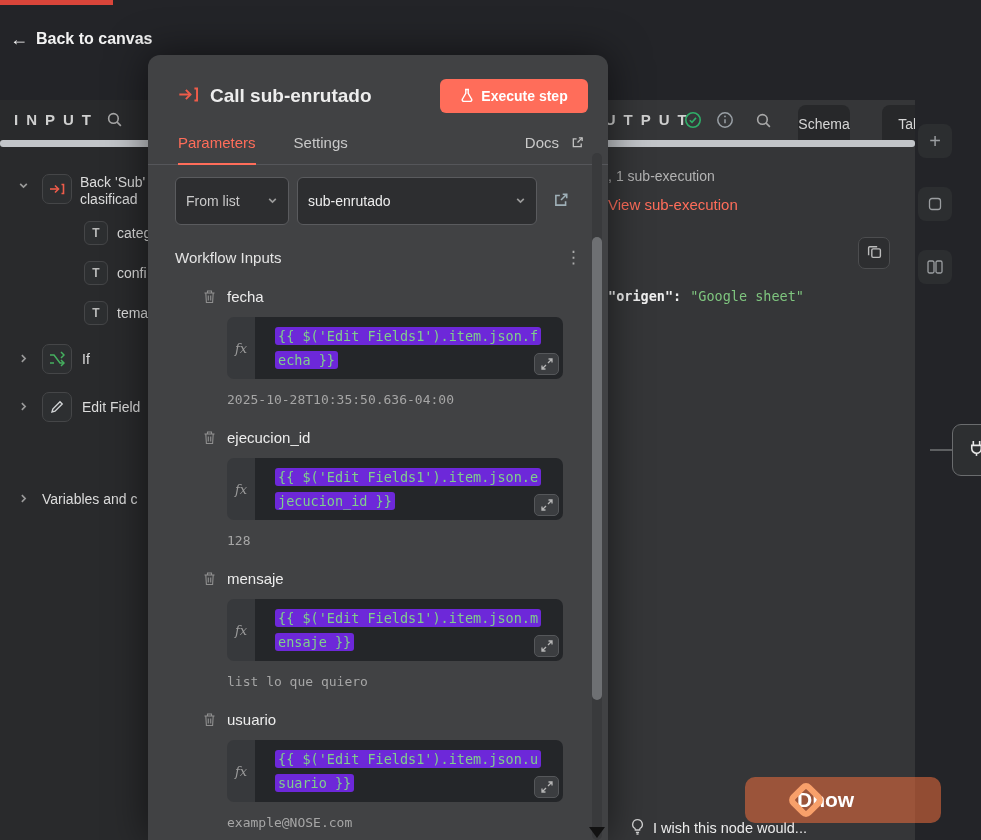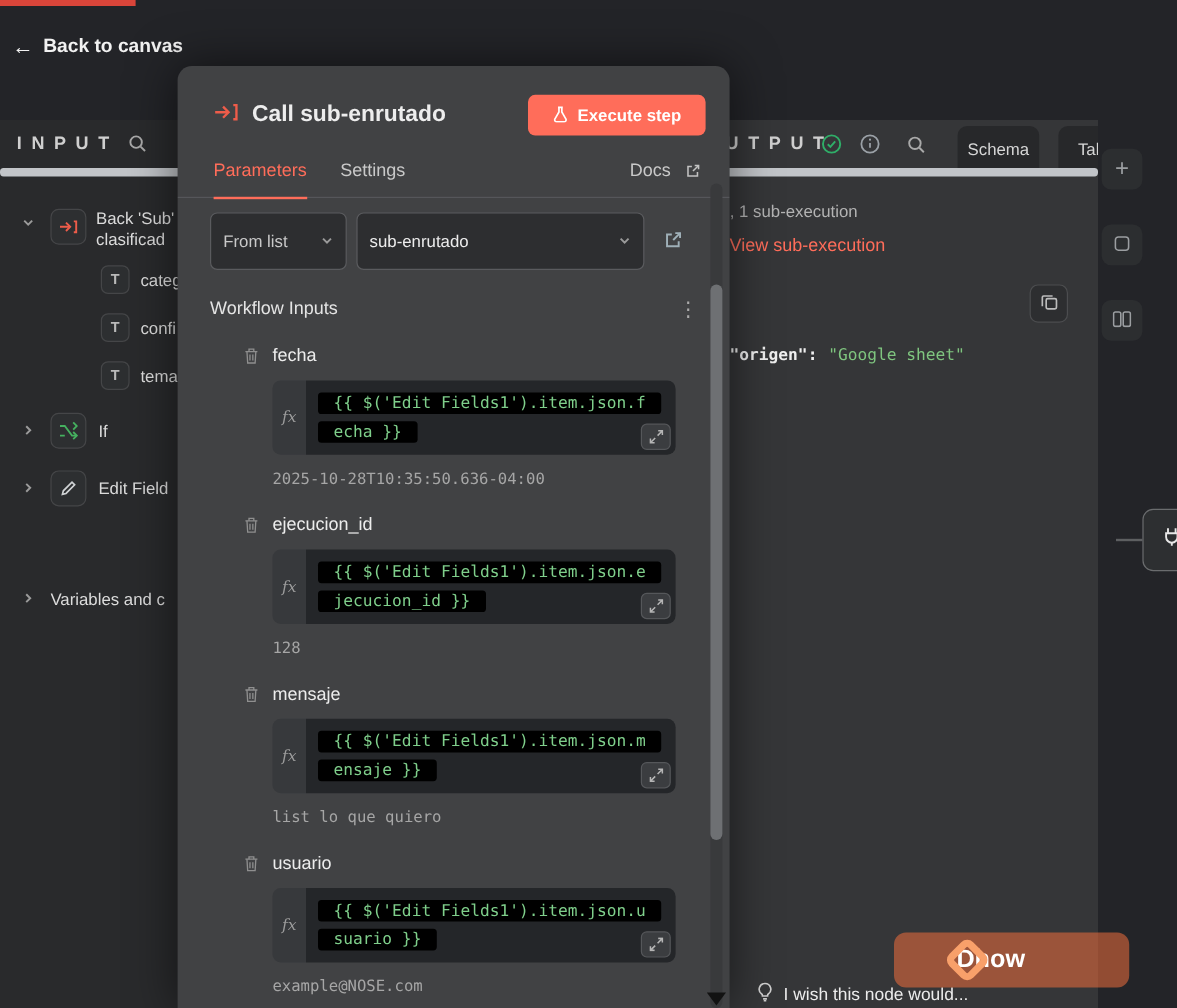--- a/index.html
+++ b/index.html
@@ -48,21 +48,21 @@
   
   .watermark { position:absolute; left:745px; top:777px; width:196px; height:46px; background:rgba(238,110,60,0.55); border-radius:10px; display:flex; align-items:center; gap:10px; padding-left:52px; z-index:4; }
   .wm-diamond { position:absolute; left:36px; top:-2px; }
   .wm-text { color:#ffffff; font-size:21px; font-weight:bold; }
 
   
   .modal { position:absolute; left:148px; top:55px; width:460px; height:785px; background:#414244; border-radius:12px 12px 0 0; box-shadow:0 0 40px rgba(0,0,0,.55); z-index:5; overflow:hidden; }
   .modal-header { display:flex; align-items:center; gap:11px; padding:24px 20px 0 30px; }
   .modal-title { flex:1; font-size:19px; font-weight:bold; color:#ededed; }
   .exec-btn { width:148px; height:34px; background:#ff6d5a; border:none; border-radius:6px; color:#fff; font-size:14px; font-weight:bold; display:flex; align-items:center; justify-content:center; gap:7px; cursor:pointer; font-family:"Liberation Sans",sans-serif; }
-  .tabs { display:flex; align-items:center; gap:28px; padding:0 24px 0 30px; height:44px; margin-top:8px; border-bottom:1px solid #55565a; }
+  .tabs { display:flex; align-items:flex-end; gap:38px; padding:0 24px 0 30px; height:44px; margin-top:8px; border-bottom:1px solid #55565a; }
   .tab { font-size:15px; color:#c9c9c9; cursor:pointer; height:44px; display:flex; align-items:center; position:relative; }
   .tab.active { color:#ff6d5a; }
   .tab.active::after { content:""; position:absolute; left:0; right:0; bottom:-1px; height:2px; background:#ff6d5a; }
   .tab-spacer { flex:1; }
   .tab-docs { gap:6px; }
 
   .modal-body { position:relative; height:687px; }
   .selects-row { display:flex; align-items:center; gap:8px; margin:12px 0 0 27px; }
   .select { height:48px; background:#2d2e30; border:1px solid #5a5b5e; border-radius:6px; display:flex; align-items:center; padding:0 10px; color:#c9c9c9; font-size:14px; cursor:pointer; }
   .select .sel-val { flex:1; }
@@ -75,21 +75,21 @@
   .kebab { color:#ababab; font-size:17px; cursor:pointer; line-height:1; }
 
   .param { margin-top:22px; padding-left:79px; position:relative; }
   .param:first-of-type { margin-top:24px; }
   .trash { position:absolute; left:55px; top:1px; background:none; border:none; cursor:pointer; }
   .param-name { font-size:15px; color:#ececec; margin-bottom:12px; }
   .expr-box { width:336px; height:62px; display:flex; position:relative; }
   .fx { width:28px; background:#37393c; border-radius:7px 0 0 7px; display:flex; align-items:center; justify-content:center; color:#9b9b9b; font-size:13px; font-style:italic; font-family:"DejaVu Serif",serif; }
   .code { flex:1; background:#242629; border-radius:0 7px 7px 0; padding:7px 0 0 10px; font-family:"DejaVu Sans Mono",monospace; font-size:13.5px; line-height:24px; }
   .code .line { display:block; }
-  .hl { background:#000000; color:#7fcf8b; padding:1px 13px; border-radius:3px; }
+  .hl { background:#6d28d9; color:#7fcf8b; padding:1px 3px; border-radius:3px;margin-left:10px; }
   .expand-btn { position:absolute; right:4px; bottom:4px; width:25px; height:22px; background:#3b3d40; border:1px solid #55575a; border-radius:5px; display:flex; align-items:center; justify-content:center; cursor:pointer; }
   .result { margin-top:13px; font-family:"DejaVu Sans Mono",monospace; font-size:13px; color:#a6a6a6; }
 
   
   .vtrack { position:absolute; right:6px; top:98px; width:10px; height:687px; background:#393a3c; border-radius:5px; z-index:6; }
   .vthumb { position:absolute; left:0; top:84px; width:10px; height:463px; background:#6e7073; border-radius:5px; cursor:grab; }
   .vdown { position:absolute; right:3px; bottom:2px; width:0; height:0; border-left:8px solid transparent; border-right:8px solid transparent; border-top:11px solid #121212; z-index:7; }
 </style>
 </head>
 <body>
@@ -188,21 +188,21 @@
           <path d="M9 8.2v4"></path>
           <circle cx="9" cy="5.4" r="0.9" fill="#9aa0a6" stroke="none"></circle>
         </svg>
     </span>
     <span class="out-icon" style="left:195px; top:12px;">
       <svg width="17" height="17" viewBox="0 0 16 16" fill="none" stroke="#a9a9a9" stroke-width="1.5">
           <circle cx="7" cy="7" r="4.5"></circle>
           <path d="M10.5 10.5L14 14"></path>
         </svg>
     </span>
-    <div class="out-tab" style="left:238px; width:68px;">
+    <div class="out-tab" style="left:238px; width:52px;">
         <span>Schema</span>
       </div>
     <div class="out-tab" style="left:322px; width:66px;">
         <span>Table</span>
       </div>
 
     <div class="out-summary">1 item, 1 sub-execution</div>
     <div class="out-link">View sub-execution</div>
 
     <button class="copy-btn">

